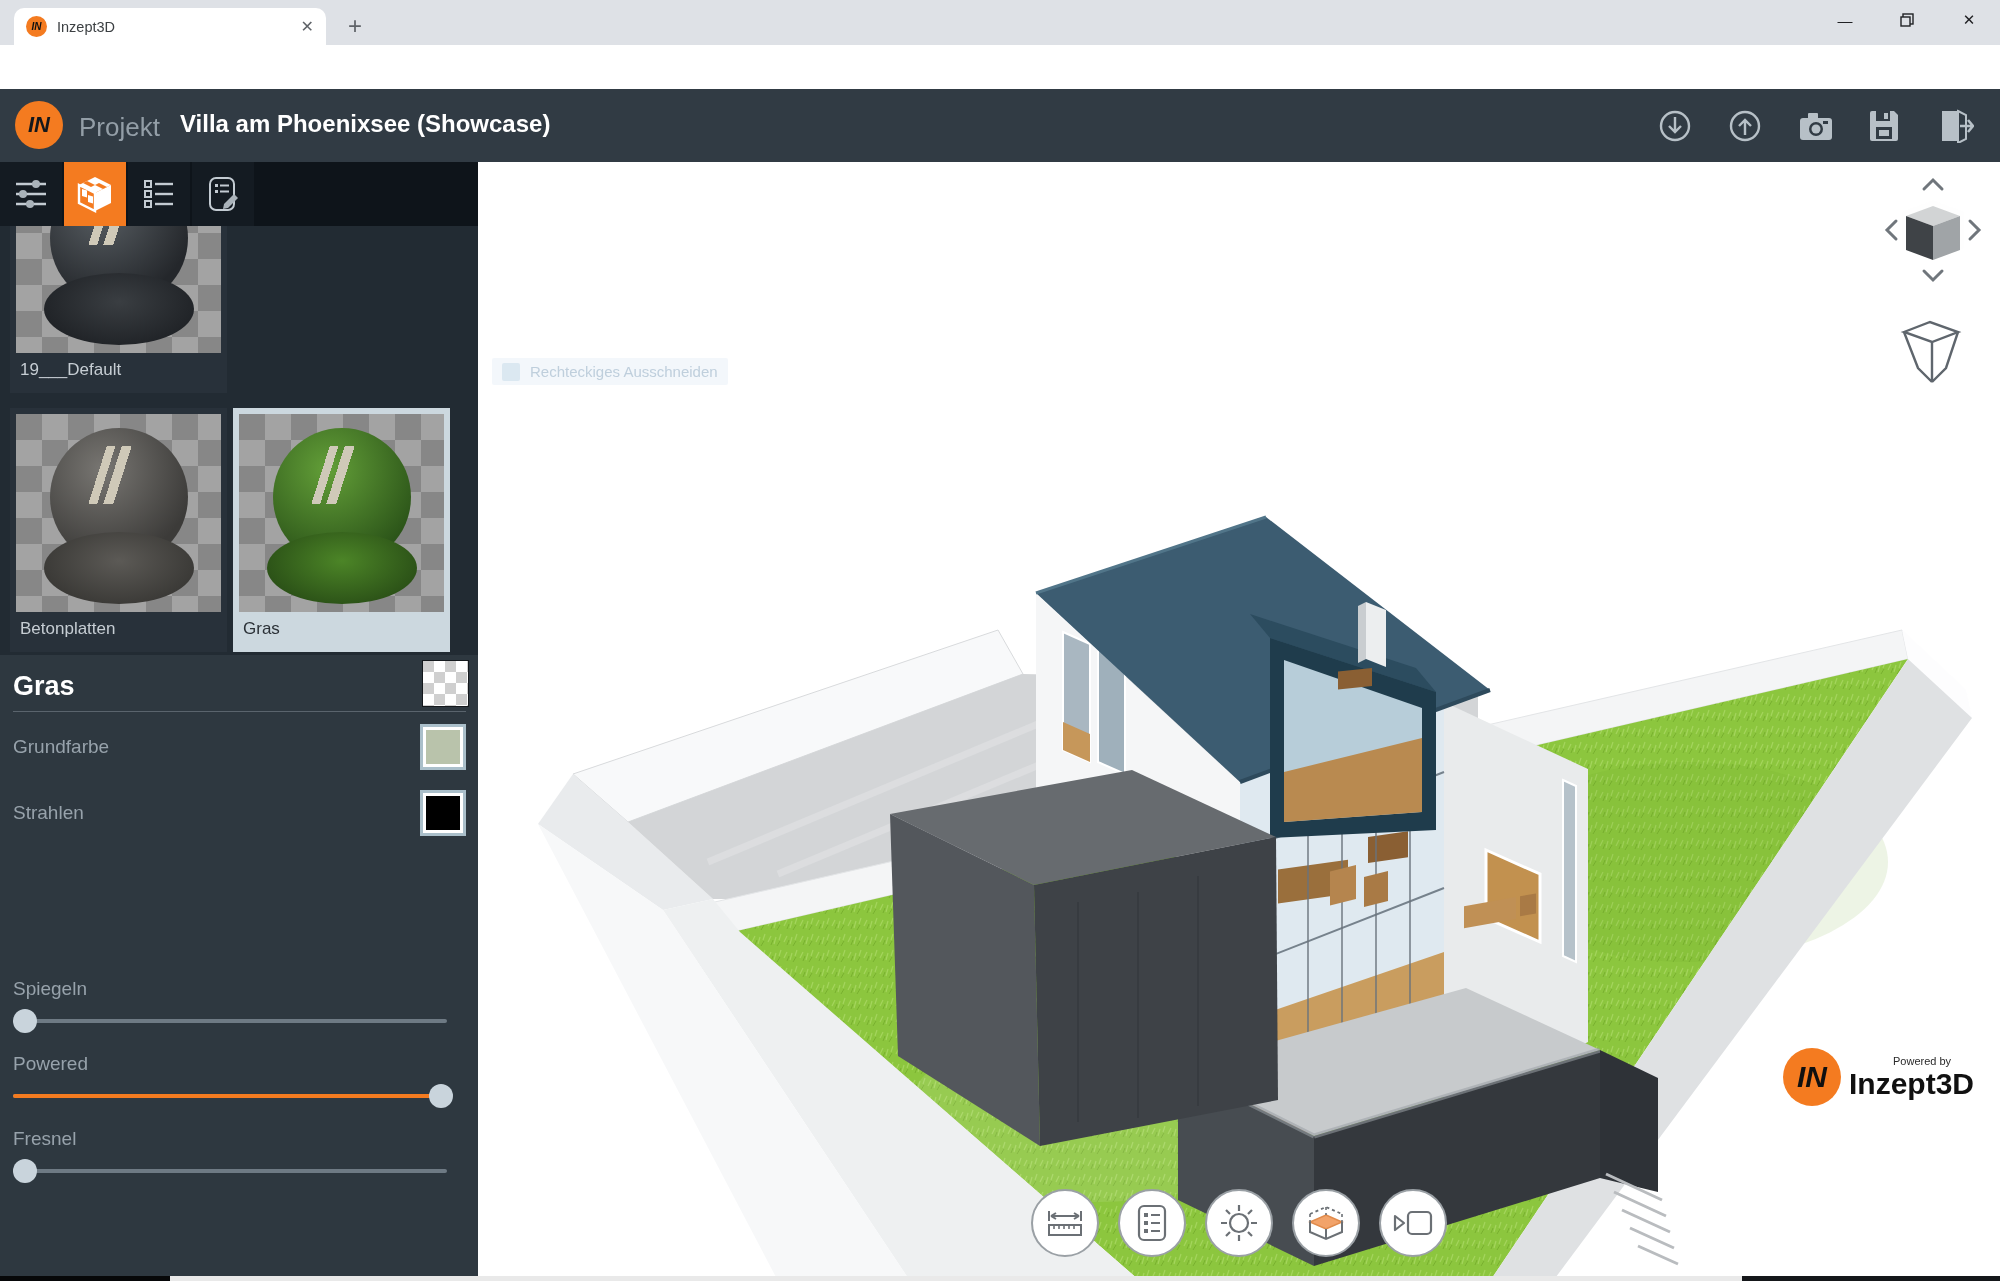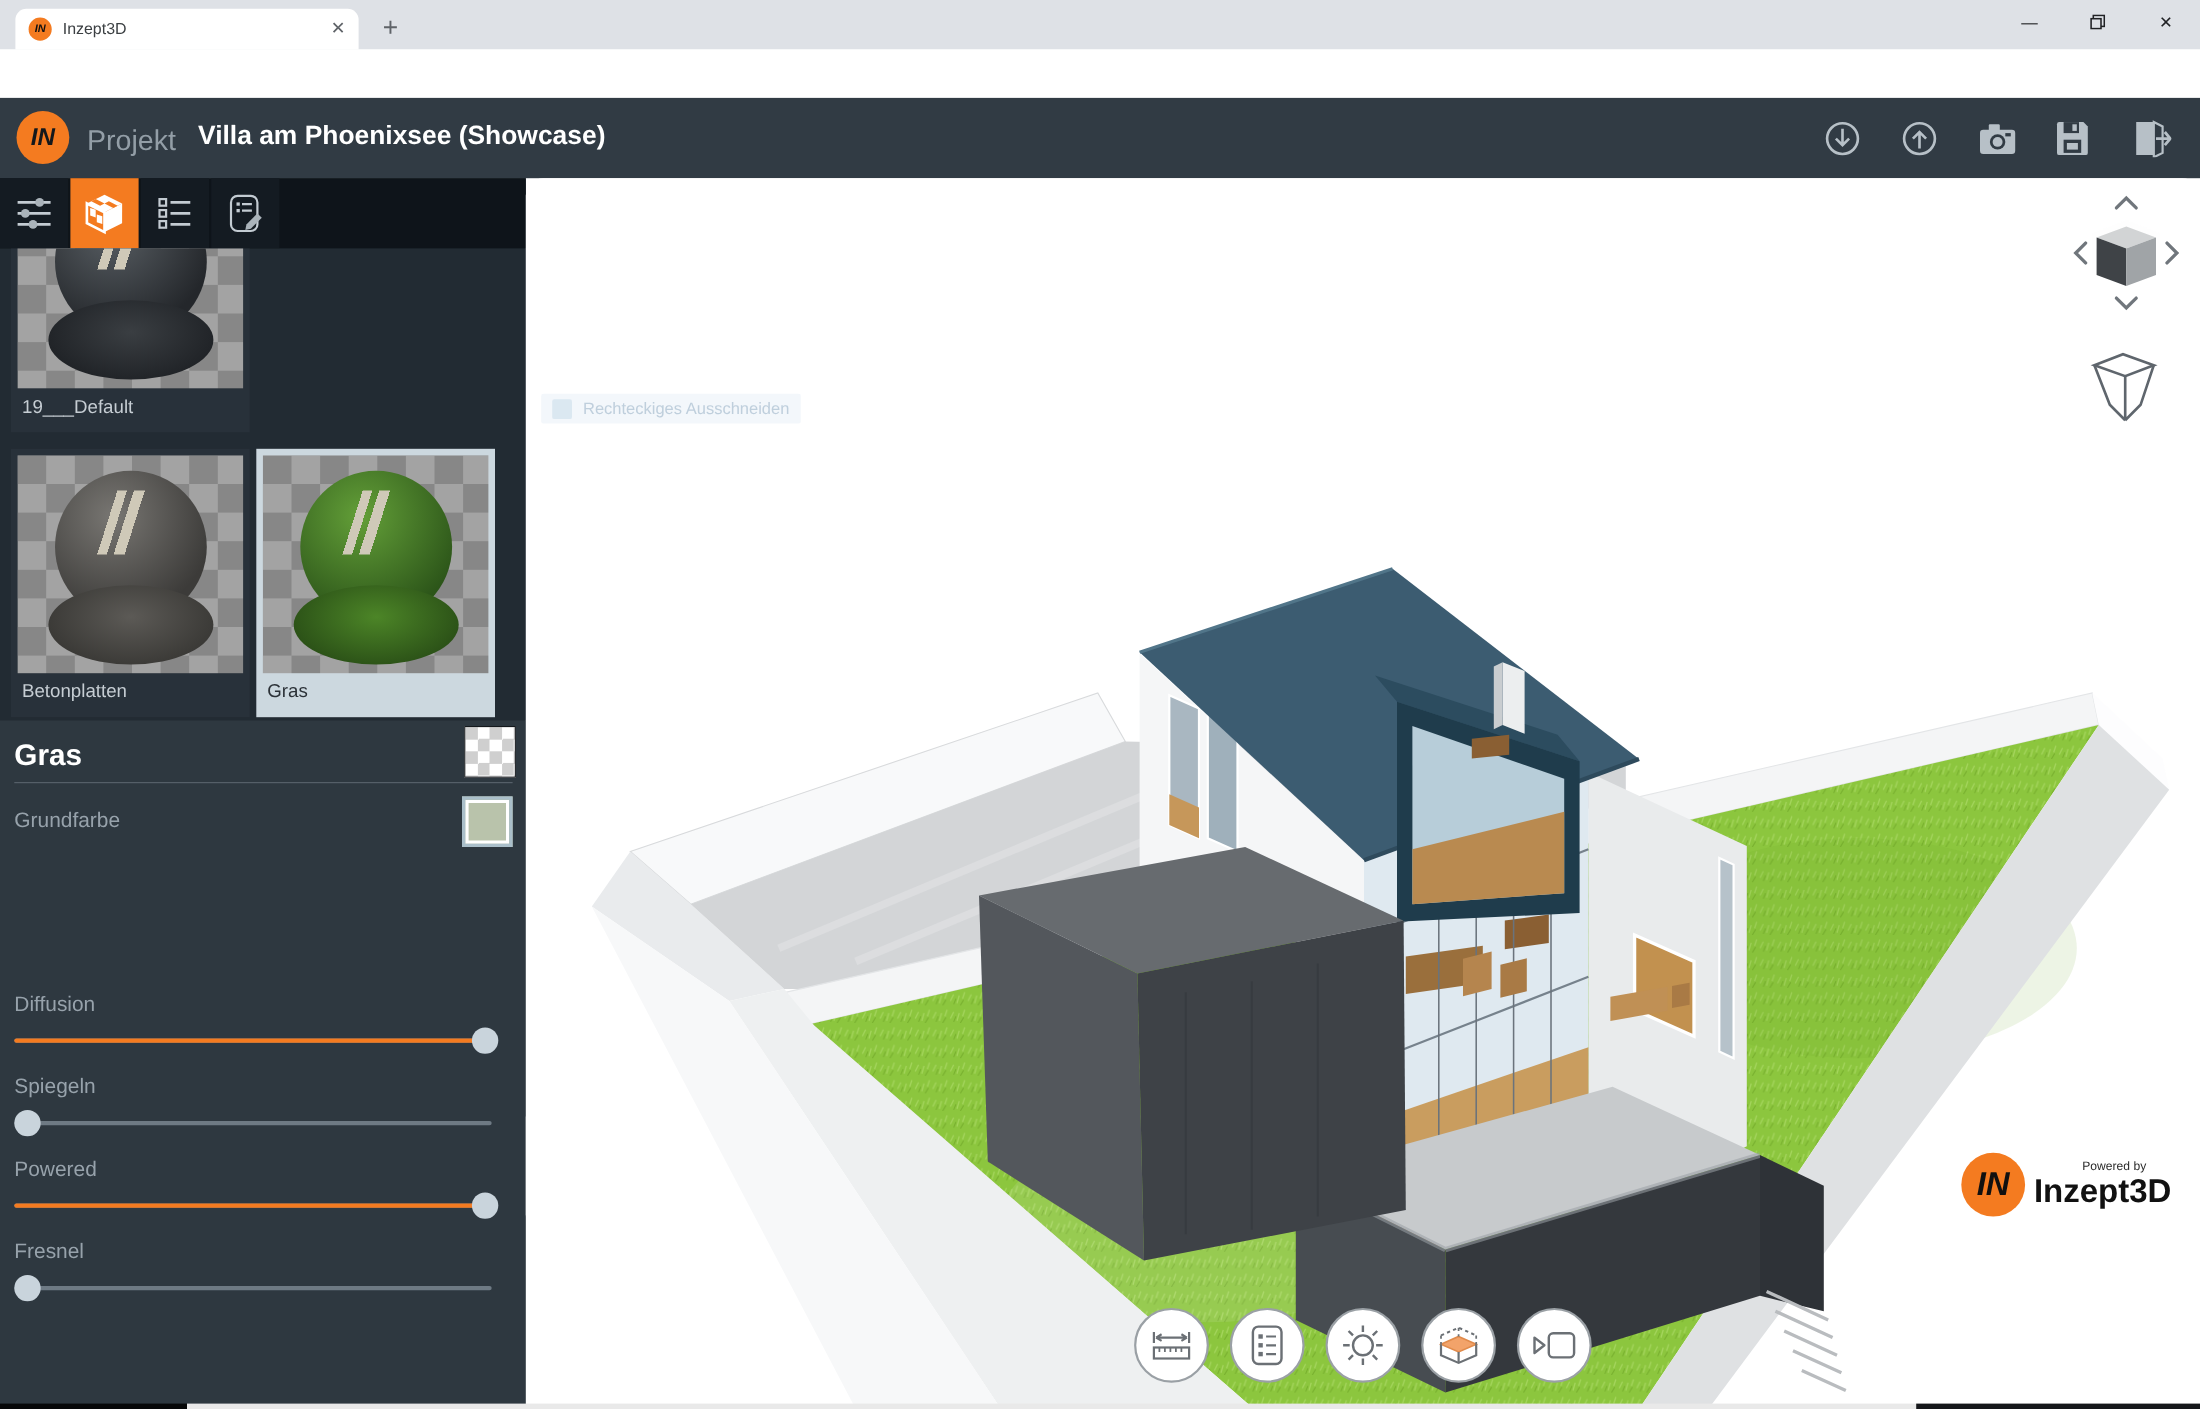--- a/index.html
+++ b/index.html
@@ -258,29 +258,25 @@
 
   <div class="abs panel">
     <div class="abs ptitlebig">Gras</div>
     <div class="abs headerswatch"></div>
     <div class="abs pdivider"></div>
 
     <div class="prow" style="top:67px">
       <span class="prowlabel">Grundfarbe</span>
       <div class="swatch" style="background: rgb(185, 195, 171);"></div>
     </div>
-
-    <div class="sgroup" style="top:248px">
-      <div class="slabel">Diffusion</div>
-      <div class="slider" style="--v: 100%;">
-        <div class="track"></div>
-          <div class="fill"></div>
-          <div class="knob"></div>
-      </div>
-    </div>
+    <div class="prow" style="top:133px">
+      <span class="prowlabel">Strahlen</span>
+      <div class="swatch" style="background: rgb(0, 0, 0);"></div>
+    </div>
+
     <div class="sgroup" style="top:323px">
       <div class="slabel">Spiegeln</div>
       <div class="slider zero" style="--v: 0%;">
         <div class="track"></div>
           <div class="knob"></div>
       </div>
     </div>
     <div class="sgroup" style="top:398px">
       <div class="slabel">Powered</div>
       <div class="slider" style="--v: 100%;">

